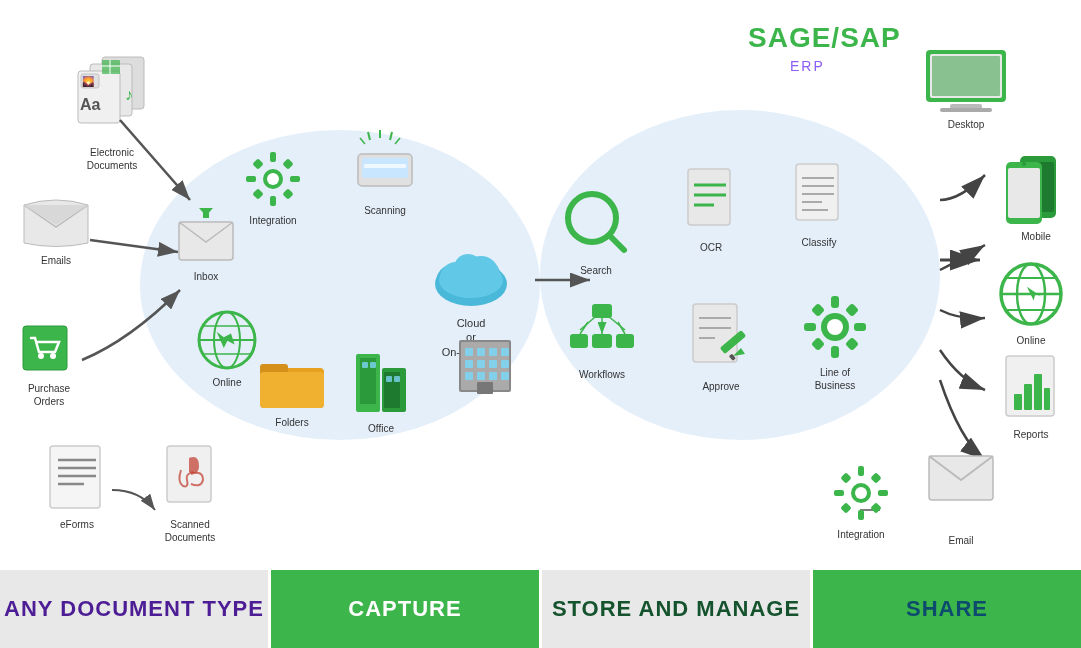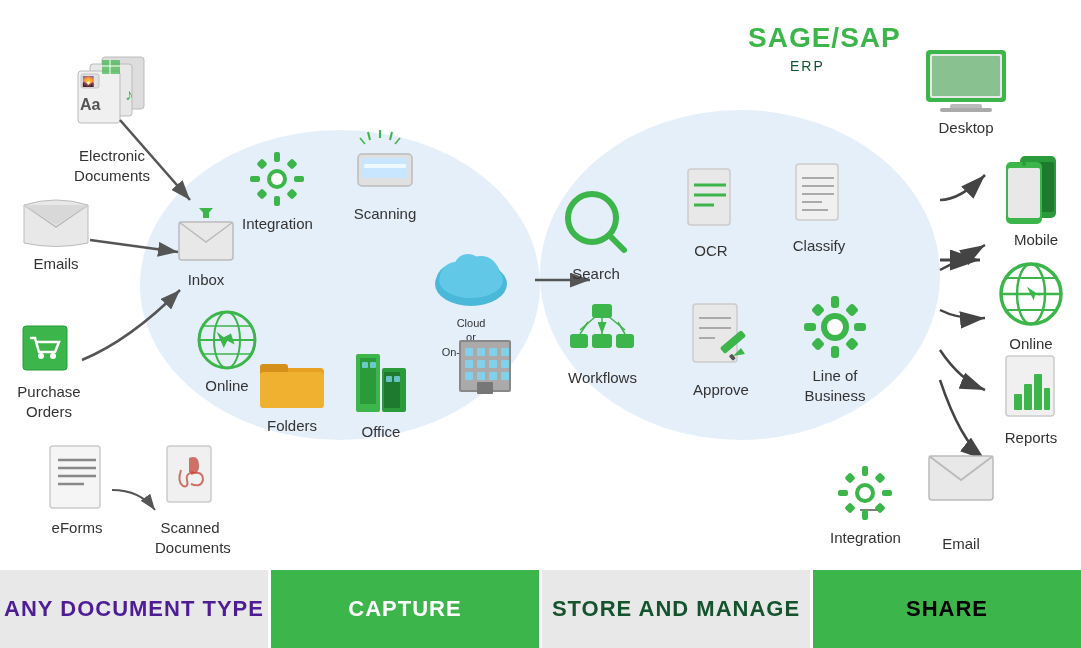--- a/index.html
+++ b/index.html
@@ -26,21 +26,21 @@
       display: flex;
       align-items: center;
       justify-content: center;
       font-size: 22px;
       font-weight: bold;
       letter-spacing: 1px;
     }
     .band-1 { background: #e8e8e8; color: #4c1d95; }
     .band-2 { background: #3cb54a; color: #fff; }
     .band-3 { background: #e8e8e8; color: #14532d; }
-    .band-4 { background: #3cb54a; color: #000000; }
+    .band-4 { background: #3cb54a; color: #0c4a6e; }
 
     .band-divider {
       width: 3px;
       background: #fff;
       height: 78px;
     }
 
     
     .diagram {
       position: absolute;
@@ -71,21 +71,21 @@
 
     
     .icon-item {
       position: absolute;
       display: flex;
       flex-direction: column;
       align-items: center;
       text-align: center;
     }
     .icon-item .label {
-      font-size: 15px;
+      font-size: 10px;
       color: #333;
       margin-top: 4px;
       line-height: 1.3;
       white-space: nowrap;
     }
     .icon-item .label.two-line {
       white-space: normal;
       width: 70px;
       text-align: center;
     }
@@ -101,21 +101,21 @@
       font-size: 28px;
       font-weight: 900;
       color: #3cb54a;
       letter-spacing: 1px;
     }
     .erp-label {
       position: absolute;
       top: 58px;
       left: 790px;
       font-size: 14px;
-      color: #14532d;
+      color: #8b5cf6;
       letter-spacing: 2px;
     }
   </style>
 </head>
 <body>
 
 <div class="diagram">
 
   <div class="ellipse-left"></div>
   <div class="ellipse-right"></div>

